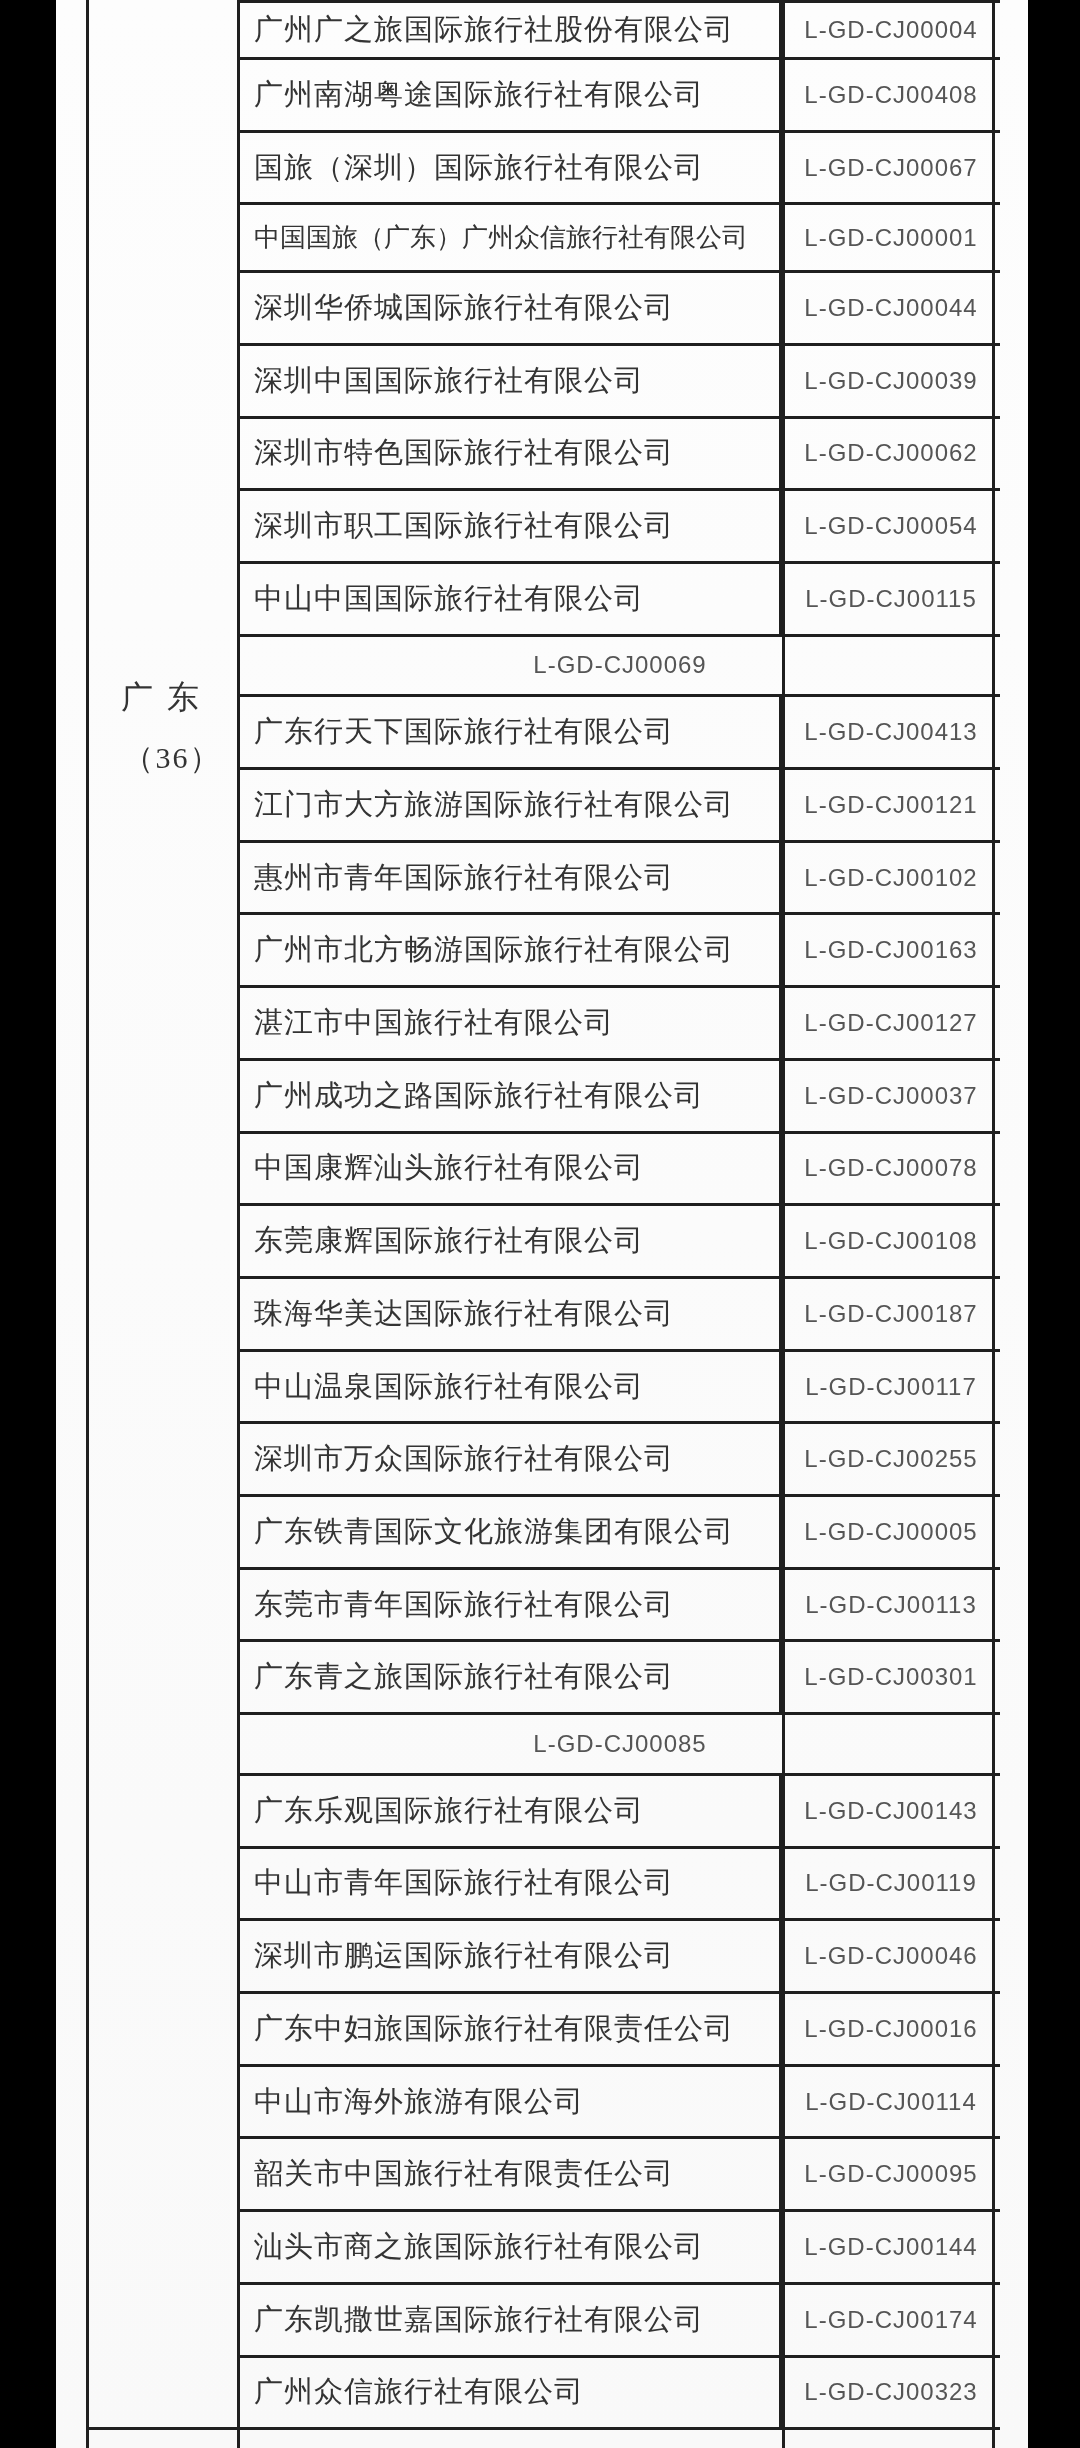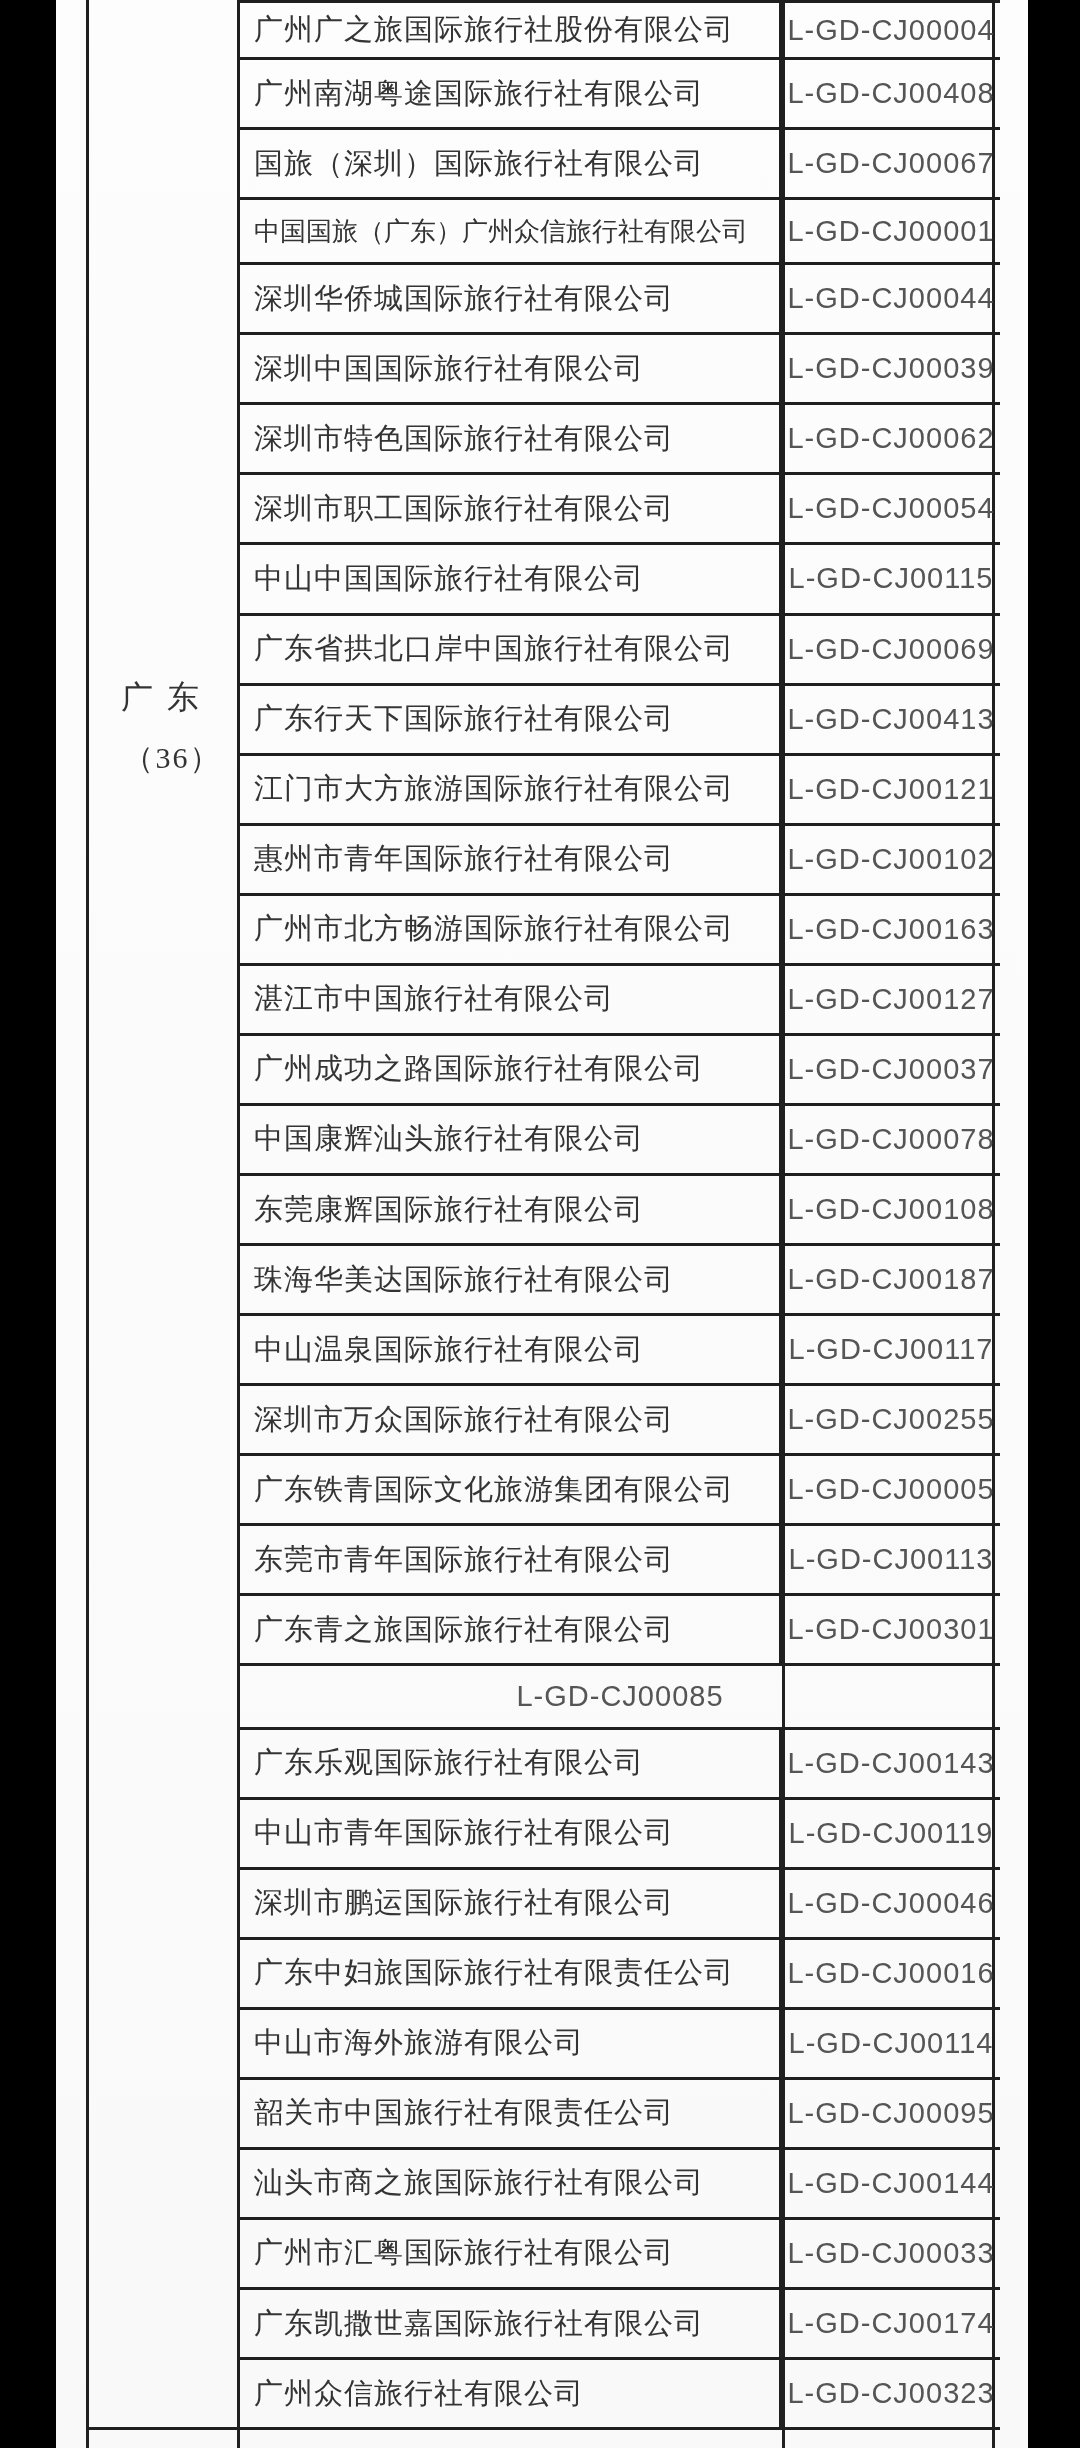--- a/index.html
+++ b/index.html
@@ -27,21 +27,21 @@
   .rows{position:absolute;left:154px;top:0;width:760px;height:2430px;
         display:flex;flex-direction:column;border-top:3px solid #1f1f1f;box-sizing:border-box;}
   .row{flex:1 1 auto;display:flex;border-bottom:3px solid #1f1f1f;min-height:0;}
   .row:first-child{flex:0 0 54px;}
   .cell{display:flex;align-items:center;box-sizing:border-box;}
   .cell.name{flex:0 0 542px;border-right:3px solid #1f1f1f;padding-left:14px;
              font-size:29px;letter-spacing:1px;color:#343434;white-space:nowrap;overflow:hidden;}
   .cell.name.long{font-size:26px;letter-spacing:0;}
   .cell.code{flex:1 1 auto;justify-content:center;
              font-family:"Liberation Sans","DejaVu Sans",sans-serif;
-             font-size:29px;color:#555;letter-spacing:1px;white-space:nowrap;}
+             font-size:24px;color:#555;letter-spacing:1px;white-space:nowrap;}
 </style>
 </head>
 <body>
 
 <div class="screen">
   <div class="letterbox left"></div>
   <div class="letterbox right"></div>
 
   <div class="doc">
     <div class="table">
@@ -100,21 +100,20 @@
     <div class="cell code">L-GD-CJ00054</div>
   </div>
 
 
   <div class="row">
     <div class="cell name">中山中国国际旅行社有限公司</div>
     <div class="cell code">L-GD-CJ00115</div>
   </div>
 
   <div class="row">
-    <div class="cell name">广东省拱北口岸中国旅行社有限公司</div>
     <div class="cell code">L-GD-CJ00069</div>
   </div>
 
   <div class="row">
     <div class="cell name">广东行天下国际旅行社有限公司</div>
     <div class="cell code">L-GD-CJ00413</div>
   </div>
 
   <div class="row">
     <div class="cell name">江门市大方旅游国际旅行社有限公司</div>
@@ -213,24 +212,20 @@
   <div class="row">
     <div class="cell name">韶关市中国旅行社有限责任公司</div>
     <div class="cell code">L-GD-CJ00095</div>
   </div>
 
   <div class="row">
     <div class="cell name">汕头市商之旅国际旅行社有限公司</div>
     <div class="cell code">L-GD-CJ00144</div>
   </div>
 
-  <div class="row">
-    <div class="cell name">广州市汇粤国际旅行社有限公司</div>
-    <div class="cell code">L-GD-CJ00033</div>
-  </div>
 
   <div class="row">
     <div class="cell name">广东凯撒世嘉国际旅行社有限公司</div>
     <div class="cell code">L-GD-CJ00174</div>
   </div>
 
   <div class="row">
     <div class="cell name">广州众信旅行社有限公司</div>
     <div class="cell code">L-GD-CJ00323</div>
   </div>

